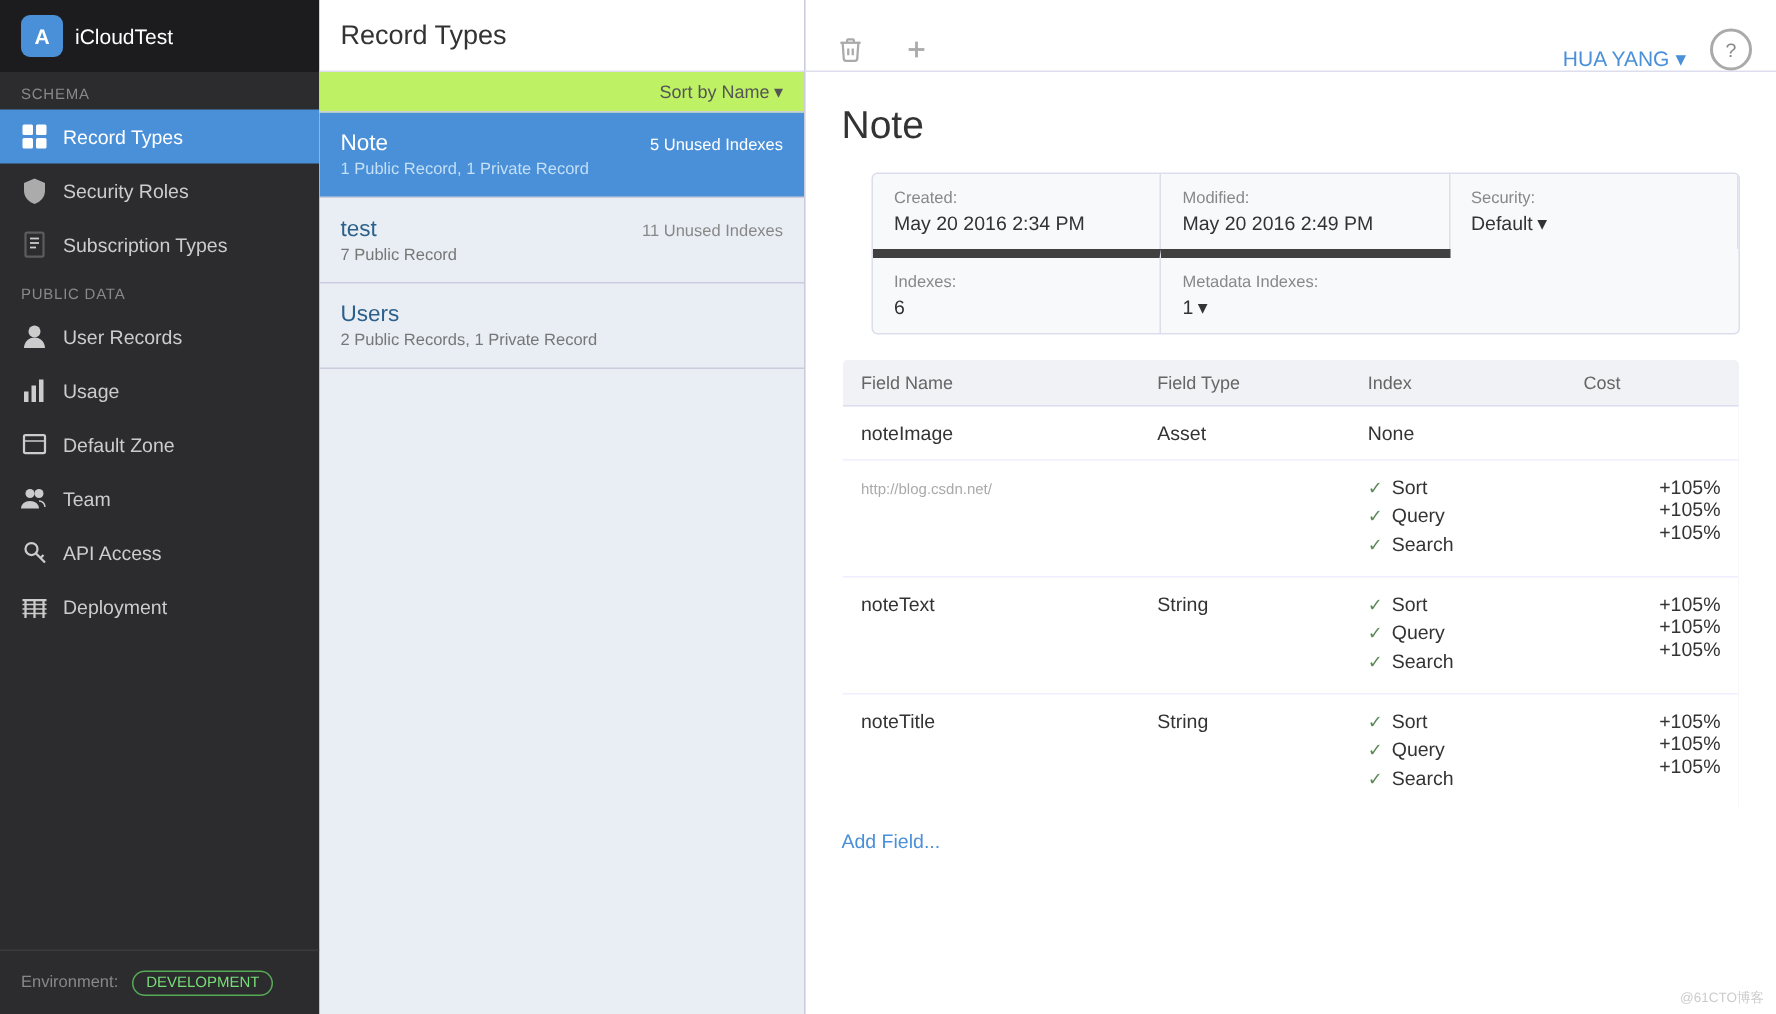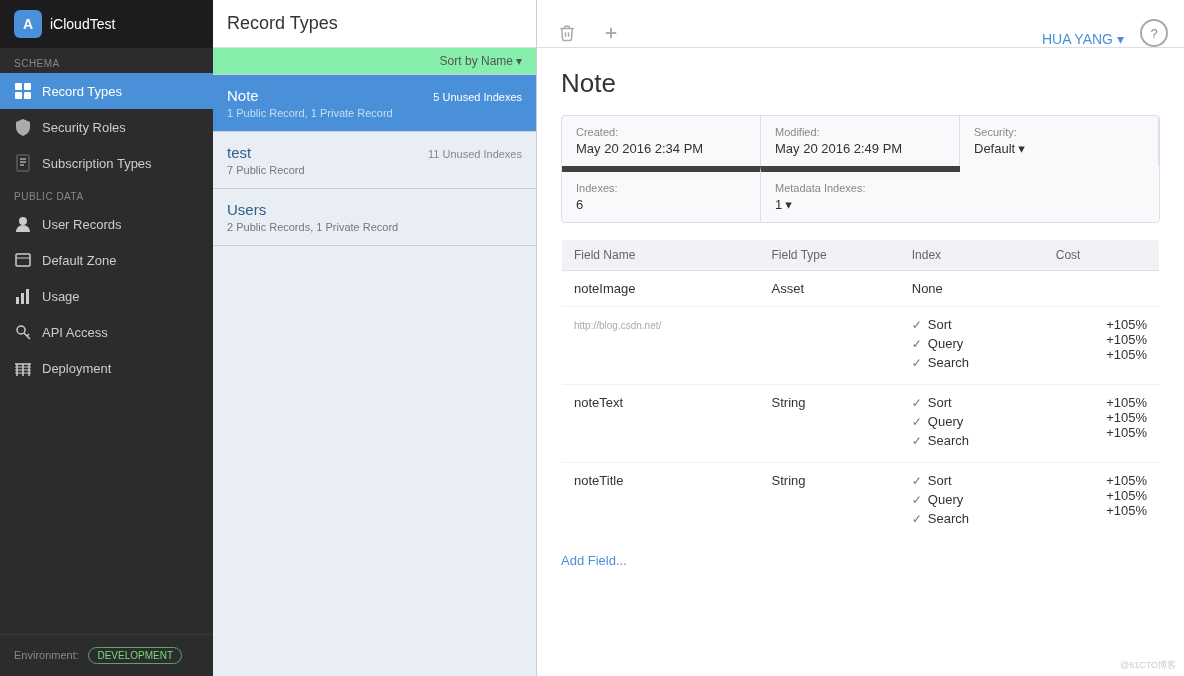--- a/index.html
+++ b/index.html
@@ -15,21 +15,21 @@
     .sidebar-item.active { background: #4a90d9; color: #fff; }
     .sidebar-item-icon { width: 18px; height: 18px; display: flex; align-items: center; justify-content: center; flex-shrink: 0; }
     .sidebar-spacer { flex: 1; }
     .sidebar-env { padding: 12px 14px; border-top: 1px solid #3a3a3c; }
     .env-badge { display: inline-block; border: 1px solid #5a5; color: #7d7; font-size: 10px; padding: 2px 8px; border-radius: 10px; cursor: pointer; }
 
     
     .middle-panel { width: 324px; background: #e8eef4; display: flex; flex-direction: column; height: 100%; flex-shrink: 0; border-right: 1px solid #ccd; }
     .middle-header { background: #fff; padding: 0 14px; height: 48px; display: flex; align-items: center; border-bottom: 1px solid #dde; }
     .middle-header-title { font-size: 18px; font-weight: 300; color: #333; flex: 1; }
-    .sort-bar { display: flex; align-items: center; justify-content: flex-end; padding: 6px 14px; font-size: 12px; color: #555; border-bottom: 1px solid #ccd; background: #86efac; }
+    .sort-bar { display: flex; align-items: center; justify-content: flex-end; padding: 6px 14px; font-size: 12px; color: #555; border-bottom: 1px solid #ccd; background: #bef264; }
     .sort-bar span { cursor: pointer; }
     .record-list { flex: 1; overflow-y: auto; }
     .record-item { padding: 12px 14px; border-bottom: 1px solid #ccd; cursor: pointer; }
     .record-item.active { background: #4a90d9; }
     .record-item-top { display: flex; justify-content: space-between; align-items: baseline; }
     .record-item-name { font-size: 15px; font-weight: 500; }
     .record-item.active .record-item-name { color: #fff; }
     .record-item.active .record-item-sub { color: #c5dff5; }
     .record-item.active .record-item-badge { color: #fff; }
     .record-item-badge { font-size: 11px; color: #888; }
@@ -41,21 +41,21 @@
     .main-content { flex: 1; display: flex; flex-direction: column; height: 100%; }
     .main-toolbar { height: 48px; display: flex; align-items: flex-end; padding: 0 16px; border-bottom: 1px solid #dde; gap: 16px; }
     .toolbar-icon { width: 28px; height: 28px; display: flex; align-items: center; justify-content: center; cursor: pointer; color: #888; font-size: 18px; }
     .toolbar-spacer { flex: 1; }
     .toolbar-user { color: #4a90d9; font-size: 14px; font-weight: 500; cursor: pointer; display: flex; align-items: center; gap: 4px; }
     .toolbar-help { width: 28px; height: 28px; border: 2px solid #aaa; border-radius: 50%; display: flex; align-items: center; justify-content: center; color: #888; font-size: 13px; cursor: pointer; }
 
     .main-body { flex: 1; overflow-y: auto; padding: 20px 24px; }
     .record-title { font-size: 26px; font-weight: 300; color: #333; margin-bottom: 16px; }
 
-    .meta-grid { display: grid; grid-template-columns: 1fr 1fr 1fr; gap: 0; border: 1px solid #dde; border-radius: 4px; overflow: hidden; margin-bottom: 16px; background: #f8f9fa; }
+    .meta-grid { display: grid; grid-template-columns: 1fr 1fr 1fr; gap: 0; border: 1px solid #dde; border-radius: 4px; overflow: hidden; margin-bottom: 16px; background: #f8f9fa; margin-left: 20px; }
     .meta-cell { padding: 10px 14px; border-right: 1px solid #dde; }
     .meta-cell:last-child { border-right: none; }
     .meta-cell-bottom { border-top: 6px solid #404040; }
     .meta-label { font-size: 11px; color: #888; margin-bottom: 3px; }
     .meta-value { font-size: 13px; color: #333; font-weight: 400; }
     .meta-value-link { color: #333; font-size: 13px; cursor: pointer; display: flex; align-items: center; gap: 3px; }
 
     
     .fields-table { width: 100%; border-collapse: collapse; border: 1px solid #dde; border-radius: 4px; overflow: hidden; }
     .fields-table th { background: #f0f2f5; text-align: left; padding: 8px 12px; font-size: 12px; color: #666; font-weight: 500; border-bottom: 1px solid #dde; }
@@ -128,39 +128,50 @@
           <circle cx="9" cy="6" r="4"></circle>
           <path d="M2 17c0-3.9 3.1-7 7-7s7 3.1 7 7"></path>
         </svg>
     </div>
     <span>User Records</span>
   </div>
 
   <div class="sidebar-item">
     <div class="sidebar-item-icon">
       <svg viewBox="0 0 18 18" fill="currentColor">
-          <rect x="2" y="3" width="14" height="12" rx="1" fill="none" stroke="currentColor" stroke-width="1.5"></rect>
-          <line x1="2" y1="7" x2="16" y2="7" stroke="currentColor" stroke-width="1"></line>
-        </svg>
-    </div>
-    <span>Default Zone</span>
-  </div>
-
-  <div class="sidebar-item">
-    <div class="sidebar-item-icon">
-      <svg viewBox="0 0 18 18" fill="currentColor">
           <rect x="2" y="10" width="3" height="7"></rect>
           <rect x="7" y="6" width="3" height="11"></rect>
           <rect x="12" y="2" width="3" height="15"></rect>
         </svg>
     </div>
     <span>Usage</span>
   </div>
 
-
+  <div class="sidebar-item">
+    <div class="sidebar-item-icon">
+      <svg viewBox="0 0 18 18" fill="currentColor">
+          <rect x="2" y="3" width="14" height="12" rx="1" fill="none" stroke="currentColor" stroke-width="1.5"></rect>
+          <line x1="2" y1="7" x2="16" y2="7" stroke="currentColor" stroke-width="1"></line>
+        </svg>
+    </div>
+    <span>Default Zone</span>
+  </div>
+
+
+  <div class="sidebar-item">
+    <div class="sidebar-item-icon">
+      <svg viewBox="0 0 18 18" fill="currentColor">
+          <circle cx="6" cy="6" r="3"></circle>
+          <circle cx="12" cy="6" r="3"></circle>
+          <path d="M0 16c0-3 2.7-5 6-5s6 2 6 5"></path>
+          <path d="M12 11c2 0 4 1.5 4 4" stroke="currentColor" fill="none"></path>
+        </svg>
+    </div>
+    <span>Team</span>
+  </div>
 
   <div class="sidebar-item">
     <div class="sidebar-item-icon">
       <svg viewBox="0 0 18 18" fill="currentColor">
           <circle cx="7" cy="7" r="4" fill="none" stroke="currentColor" stroke-width="1.5"></circle>
           <line x1="10" y1="10" x2="16" y2="16" stroke="currentColor" stroke-width="1.5"></line>
           <line x1="13" y1="13" x2="15" y2="11" stroke="currentColor" stroke-width="1.5"></line>
         </svg>
     </div>
     <span>API Access</span>

